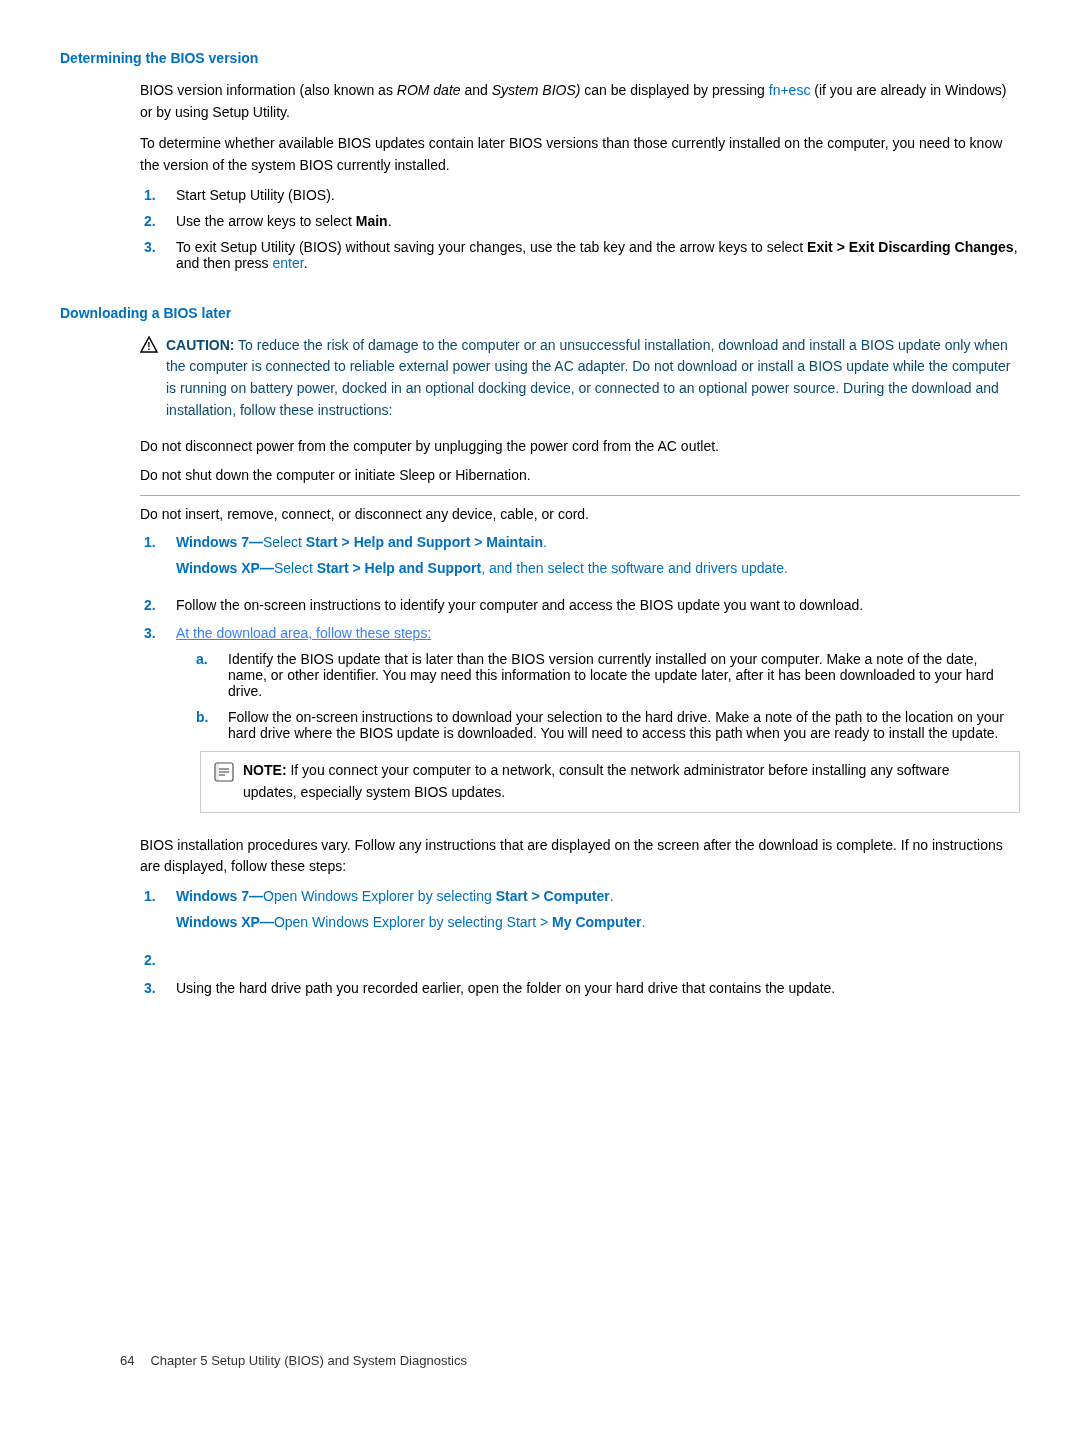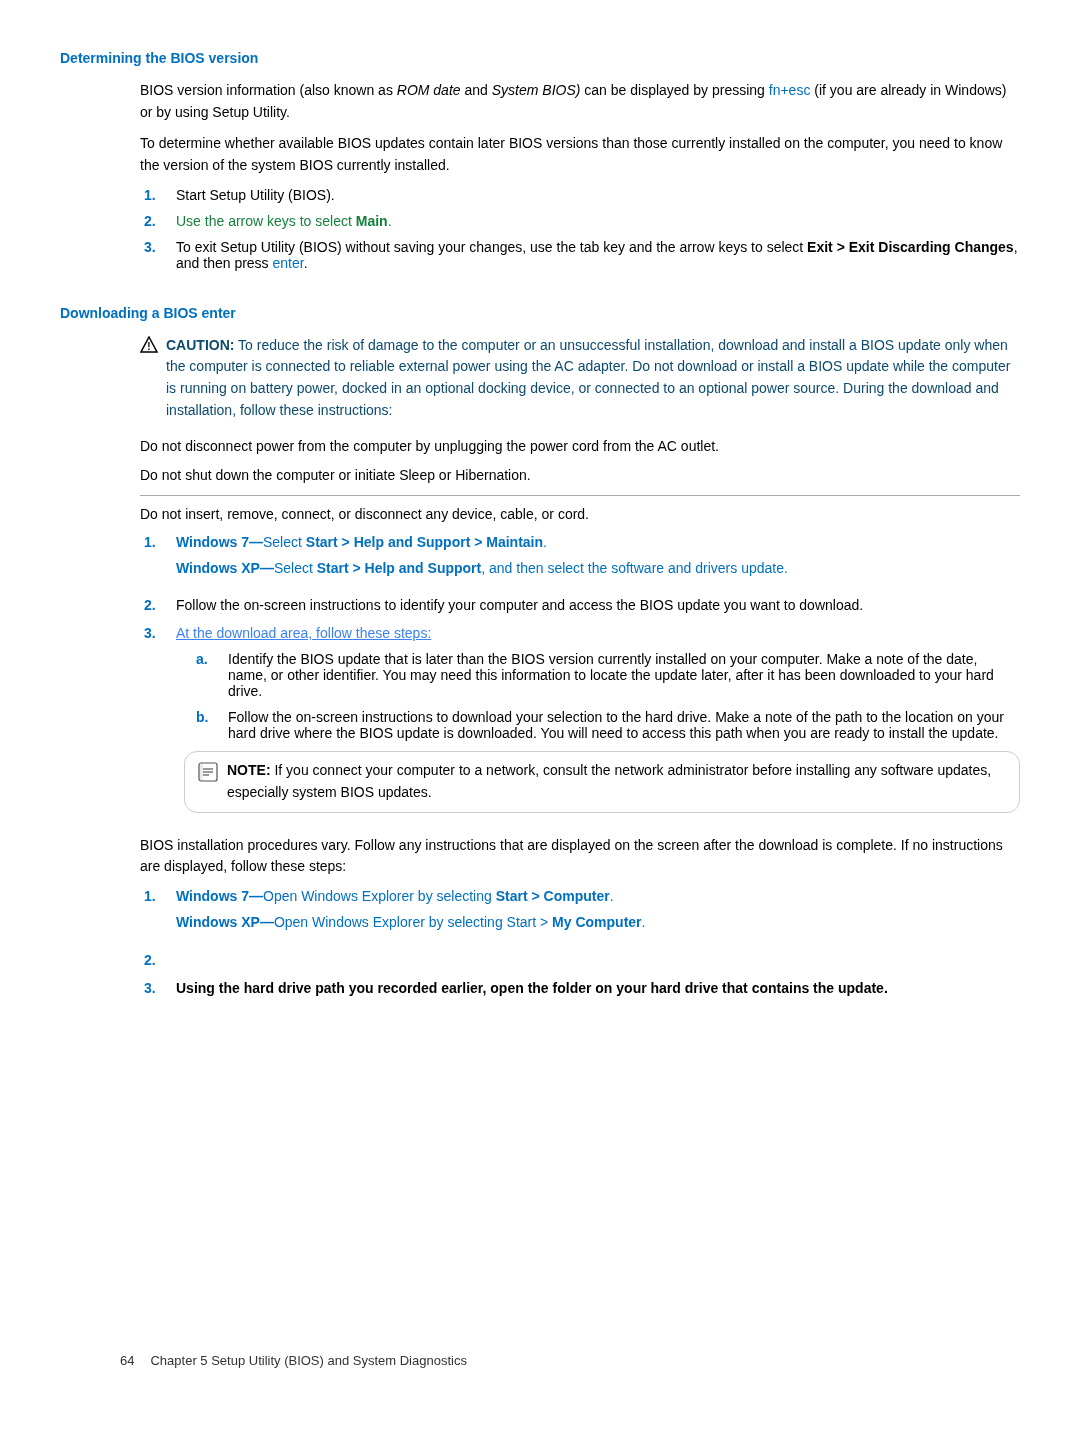--- a/index.html
+++ b/index.html
@@ -139,31 +139,31 @@
       <span>To determine whether available BIOS updates contain later BIOS versions than those currently installed on the computer, you need to know the version of the system BIOS currently installed.</span>
     </div>
 
     <ol class="main-list" style="list-style:none; padding-left:0;">
       <li style="display:flex; gap:12px; margin-bottom:10px;">
         <span style="color:#0070c0; font-weight:bold; min-width:20px;">1.</span>
         <span style="color:#000;">Start Setup Utility (BIOS).</span>
       </li>
       <li style="display:flex; gap:12px; margin-bottom:10px;">
         <span style="color:#0070c0; font-weight:bold; min-width:20px;">2.</span>
-        <span style="color:#15803d;">Use the arrow keys to select <strong>Main</strong>.</span>
+        <span style="color:#000000;">Use the arrow keys to select <strong>Main</strong>.</span>
       </li>
       <li style="display:flex; gap:12px; margin-bottom:10px;">
         <span style="color:#0070c0; font-weight:bold; min-width:20px;">3.</span>
         <span style="color:#000;">To exit Setup Utility (BIOS) without saving your changes, use the tab key and the arrow keys to select <strong>Exit &gt; Exit Discarding Changes</strong>, and then press <span class="link-text">enter</span>.</span>
       </li>
     </ol>
   </div>
 
   <div class="section">
-    <div class="section-title">Downloading a BIOS enter</div>
+    <div class="section-title">Downloading a BIOS later</div>
 
     <div class="caution-box">
       <svg class="caution-icon" viewBox="0 0 18 18" xmlns="http://www.w3.org/2000/svg">
         <polygon points="9,1 17,16 1,16" fill="none" stroke="#000" stroke-width="1.5"></polygon>
         <text x="9" y="14" text-anchor="middle" font-size="10" font-weight="bold" fill="#000">!</text>
       </svg>
       <div class="caution-text">
         <span class="caution-label">CAUTION:</span><span>  To reduce the risk of damage to the computer or an unsuccessful installation, download and install a BIOS update only when the computer is connected to reliable external power using the AC adapter. Do not download or install a BIOS update while the computer is running on battery power, docked in an optional docking device, or connected to an optional power source. During the download and installation, follow these instructions:</span>
       </div>
     </div>
@@ -197,21 +197,21 @@
             <li style="display:flex; gap:12px; margin-bottom:10px; margin-left:20px;">
               <span style="color:#0070c0; font-weight:bold; min-width:20px;">a.</span>
               <span style="color:#000;">Identify the BIOS update that is later than the BIOS version currently installed on your computer. Make a note of the date, name, or other identifier. You may need this information to locate the update later, after it has been downloaded to your hard drive.</span>
             </li>
             <li style="display:flex; gap:12px; margin-bottom:10px; margin-left:20px;">
               <span style="color:#0070c0; font-weight:bold; min-width:20px;">b.</span>
               <span style="color:#000;">Follow the on-screen instructions to download your selection to the hard drive. Make a note of the path to the location on your hard drive where the BIOS update is downloaded. You will need to access this path when you are ready to install the update.</span>
             </li>
           </ol>
           
-          <div class="note-box" style="margin-left:8px;border-radius:13px;">
+          <div class="note-box" style="margin-left:24px;">
             <svg class="note-icon" viewBox="0 0 22 22" xmlns="http://www.w3.org/2000/svg">
               <rect x="2" y="2" width="18" height="18" rx="2" fill="none" stroke="#555" stroke-width="1.2"></rect>
               <line x1="6" y1="8" x2="16" y2="8" stroke="#555" stroke-width="1.2"></line>
               <line x1="6" y1="11" x2="16" y2="11" stroke="#555" stroke-width="1.2"></line>
               <line x1="6" y1="14" x2="12" y2="14" stroke="#555" stroke-width="1.2"></line>
               <rect x="2" y="2" width="4" height="18" rx="1" fill="#888" opacity="0.18"></rect>
             </svg>
             <div class="note-text">
               <span class="note-label">NOTE:</span><span>  If you connect your computer to a network, consult the network administrator before installing any software updates, especially system BIOS updates.</span>
             </div>
@@ -233,21 +233,21 @@
           <div class="windows-xp-block" style="margin-top:8px;"><strong>Windows XP—</strong>Open Windows Explorer by selecting Start &gt; <strong>My Computer</strong>.</div>
         </div>
       </li>
 
       <li style="display:flex; gap:12px; margin-bottom:12px;">
         <span style="color:#0070c0; font-weight:bold; min-width:20px;">2.</span>
       </li>
 
       <li style="display:flex; gap:12px; margin-bottom:12px;">
         <span style="color:#0070c0; font-weight:bold; min-width:20px;">3.</span>
-        <span style="color:#000;font-weight:bold;">Using the hard drive path you recorded earlier, open the folder on your hard drive that contains the update.</span>
+        <span style="color:#000;">Using the hard drive path you recorded earlier, open the folder on your hard drive that contains the update.</span>
       </li>
     </ol>
   </div>
 
   <div class="footer">
     <span style="margin-right:16px;">64</span>
     <span>Chapter 5   Setup Utility (BIOS) and System Diagnostics</span>
   </div>
 
 </div>

